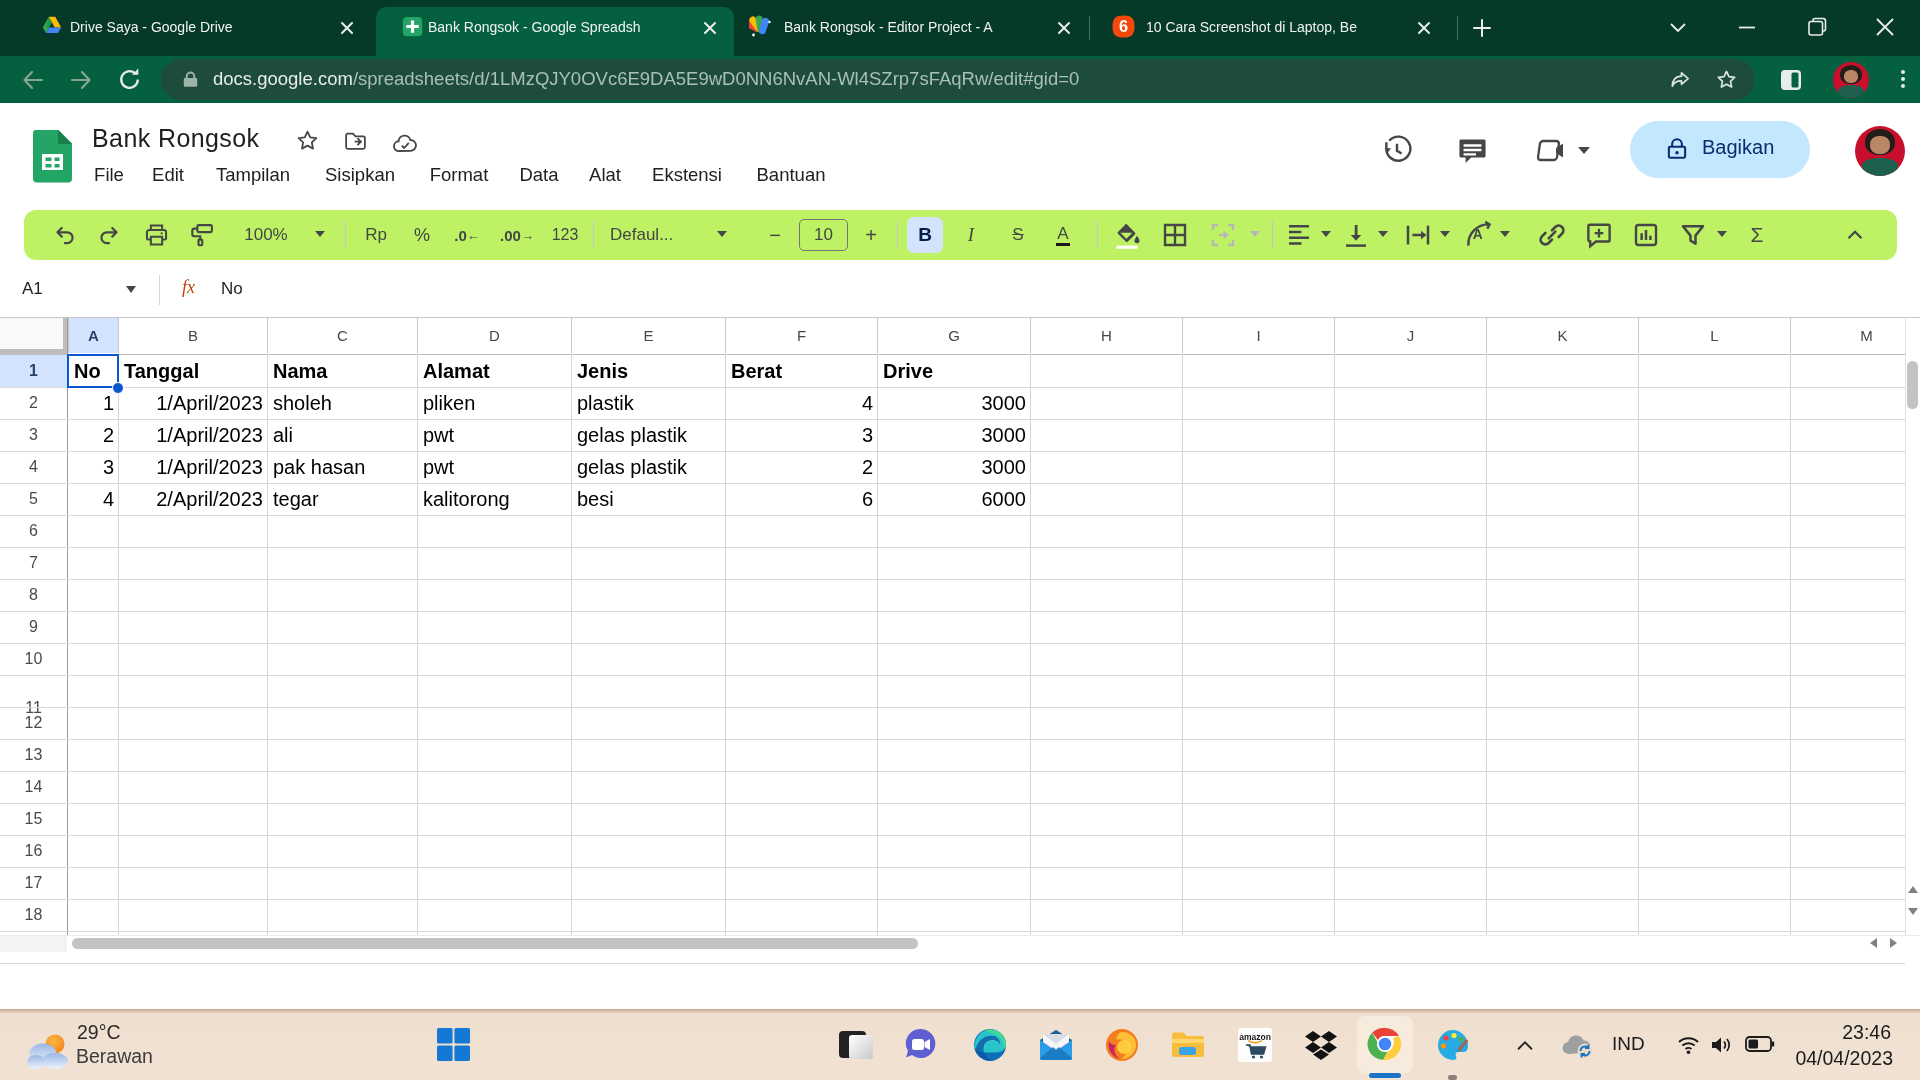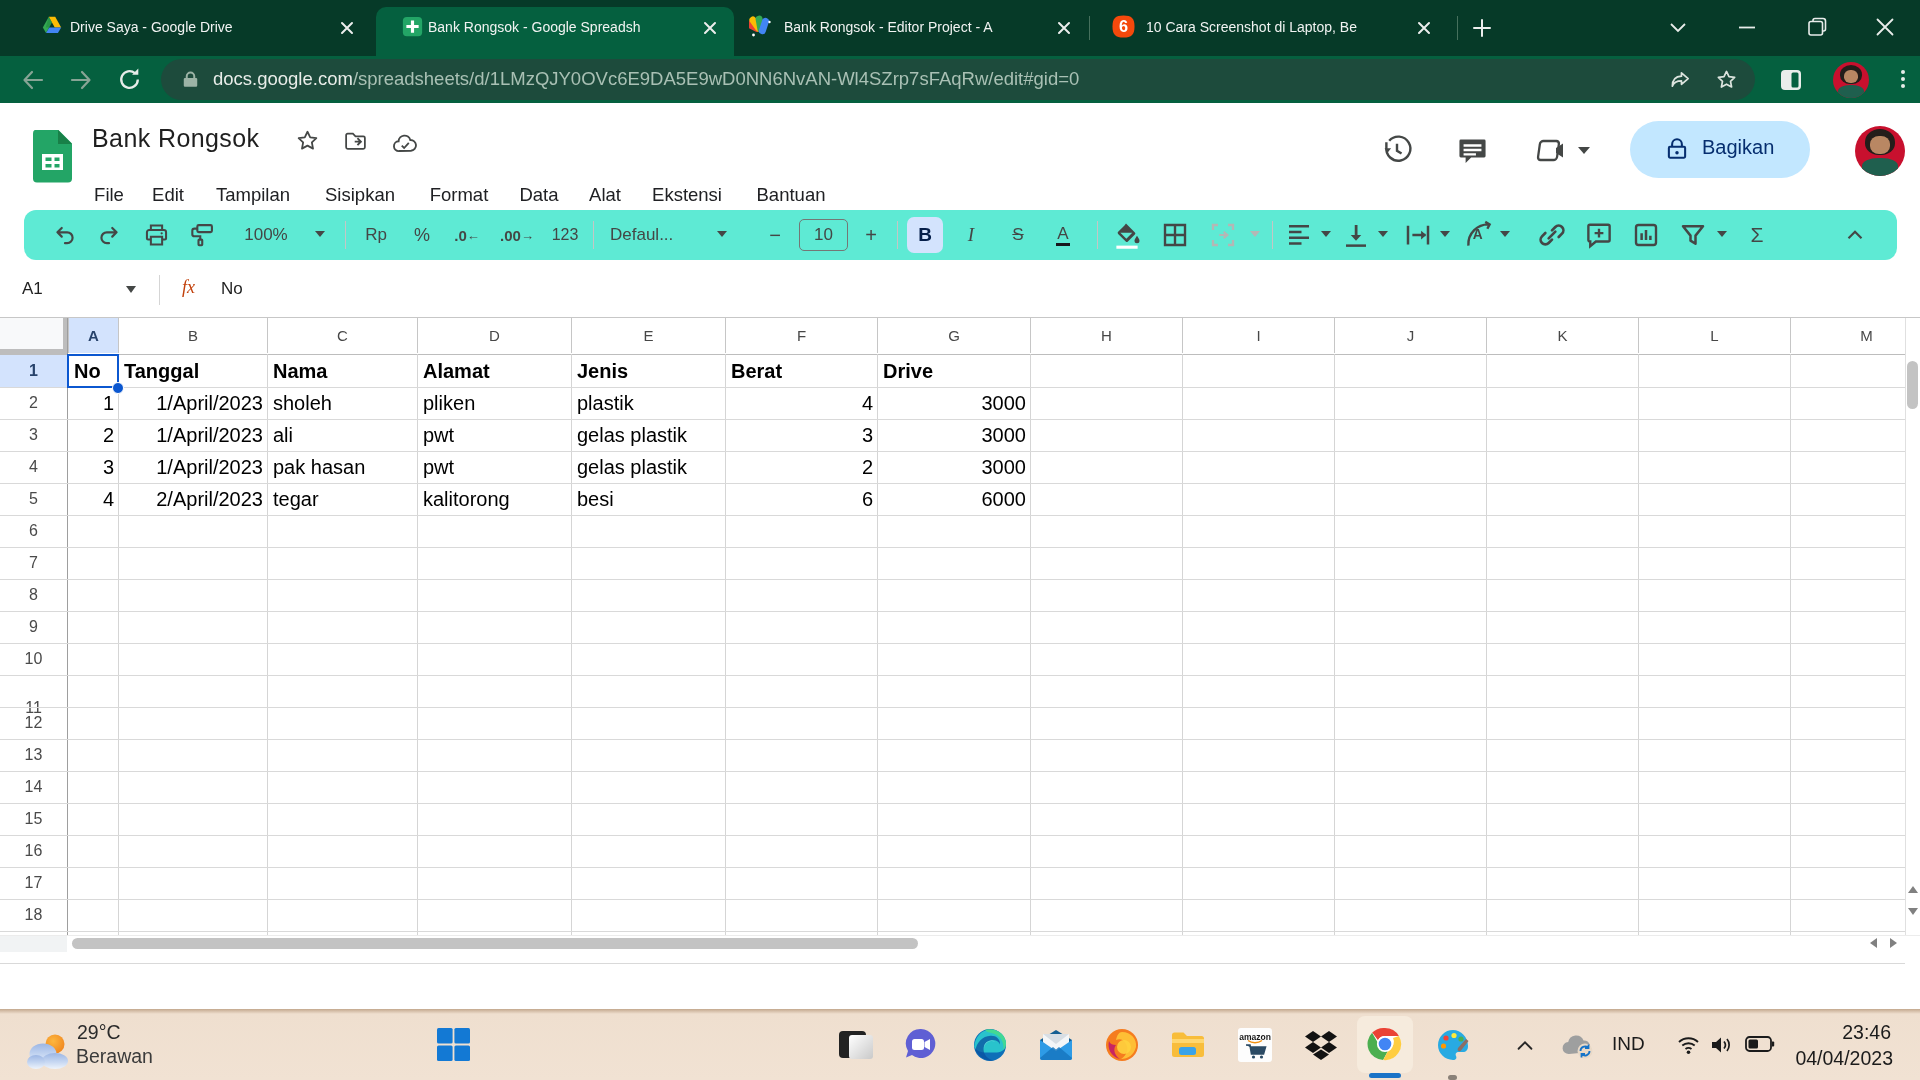--- a/index.html
+++ b/index.html
@@ -13,25 +13,25 @@
   .tabx { position:absolute; top:17px; width:22px; height:22px; color:#eceeed; }
   .tabsep { position:absolute; top:16px; width:1px; height:24px; background:#46705d; }
   #activetab { position:absolute; left:376px; top:7px; width:358px; height:49px; background:#05603f; border-radius:10px 10px 0 0; }
   .winctl { position:absolute; top:10px; width:34px; height:34px; color:#e8ecea; }
   
   #ctoolbar { left:0; top:56px; width:1920px; height:47px; background:#05603f; }
   #urlpill { position:absolute; left:161px; top:3px; width:1594px; height:41px; border-radius:21px; background:#1d4b3c; }
   
   #shead { left:0; top:103px; width:1920px; height:102px; background:#fff; }
   #stitle { position:absolute; left:92px; top:21px; font-size:25px; letter-spacing:0.4px; color:#1f1f1f; }
-  .menu { position:absolute; top:61px; font-size:18.5px; color:#202124; transform:translateX(-50%);margin-top:20px; }
+  .menu { position:absolute; top:61px; font-size:18.5px; color:#202124; transform:translateX(-50%); }
   #bagikan { position:absolute; left:1630px; top:18px; width:180px; height:57px; border-radius:29px; background:#c2e7ff; color:#062e6f; font-size:19px;text-align:right; }
   
   #stool { left:0; top:205px; width:1920px; height:58px; background:#fff; }
-  #stoolpill { position:absolute; left:24px; top:5px; width:1873px; height:50px; border-radius:12px; background:#5eead4; }
+  #stoolpill { position:absolute; left:24px; top:5px; width:1873px; height:50px; border-radius:12px; background:#bef264; }
   .ti { position:absolute; top:0; height:50px; display:flex; align-items:center; justify-content:center; color:#444746; }
   .tsep { position:absolute; top:11px; width:1px; height:28px; background:#c4c7c5; }
   .tcaret { position:absolute; top:21px; width:0; height:0; border:5px solid transparent; border-top:6px solid #444746; }
   
   #fbar { left:0; top:263px; width:1920px; height:55px; background:#fff; border-bottom:1px solid #c7c7c7; }
   
   #grid { left:0; top:318px; width:1920px; height:634px; background:#fff; }
   .colhdr { position:absolute; top:0; height:35px; border-left:1px solid #c6c6c6; color:#474747; font-size:15px; display:flex; align-items:center; justify-content:center; }
   .colline { position:absolute; top:36px; width:1px; height:581px; background:#d5d5d5; }
   .rownum { position:absolute; left:0; width:67px; font-size:16px; color:#4a4a4a; text-align:center; }

